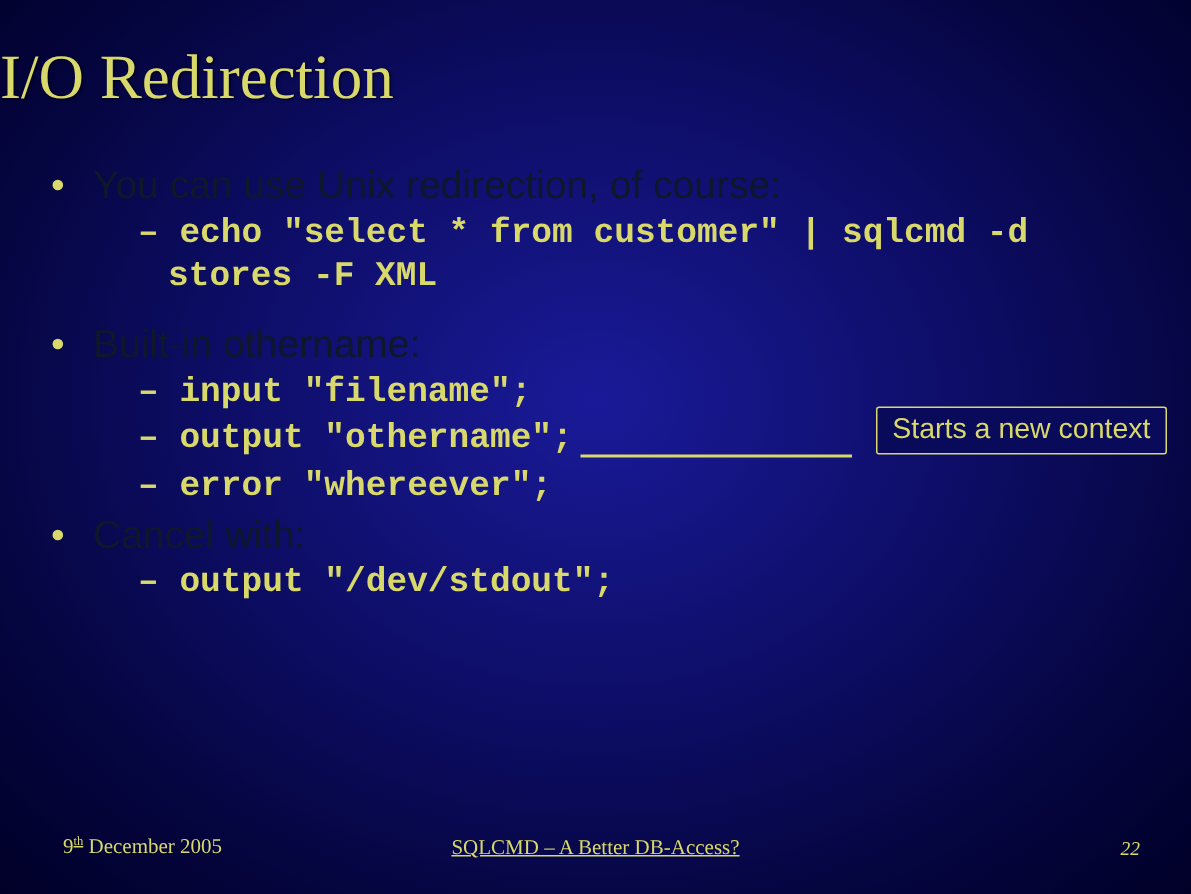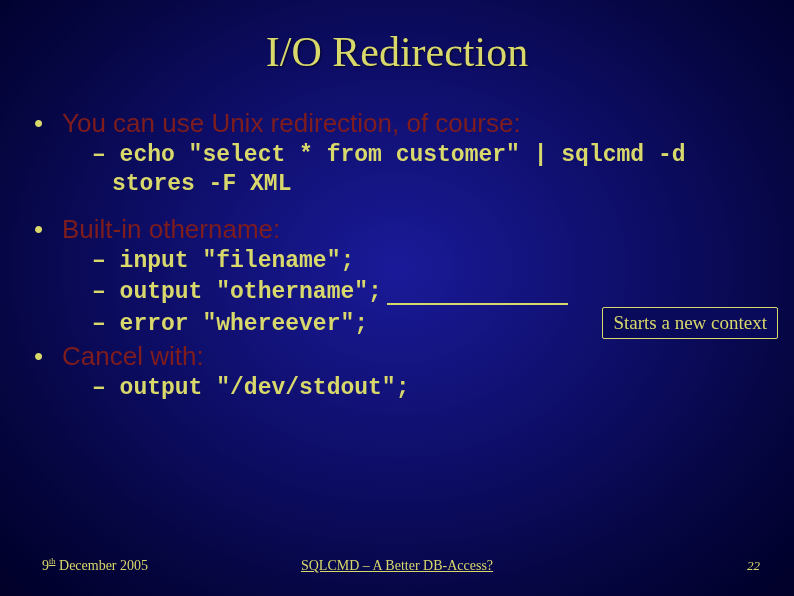--- a/index.html
+++ b/index.html
@@ -3,32 +3,32 @@
 <meta charset="utf-8">
 <style>
   * { box-sizing: border-box; margin: 0; padding: 0; }
   html, body { width: 794px; height: 596px; overflow: hidden; }
   body {
     background: radial-gradient(ellipse at 50% 45%, #1a1a99 0%, #0d0d66 45%, #050540 75%, #000028 100%);
     font-family: Arial, Helvetica, sans-serif;
     position: relative;
   }
   .title {
-    text-align: center;
+    text-align: left;
     color: #d9d96b;
     font-family: "Times New Roman", Times, serif;
     font-size: 42px;
     padding-top: 28px;
     text-shadow: 1px 1px 2px rgba(0,0,0,.6);
   }
   .content {
     padding: 32px 34px 0 34px;
   }
   .lvl1 {
-    color: #7f1d1d;
+    color: #0f172a;
     font-size: 26px;
     list-style: none;
     margin-bottom: 2px;
   }
   .lvl1::before {
     content: "•";
     color: #d9d96b;
     display: inline-block;
     width: 28px;
     text-align: left;
@@ -54,24 +54,23 @@
     font-weight: bold;
   }
   .callout {
     position: absolute;
     right: 16px;
     top: 271px;
     background: #0a0a5a;
     border: 1.5px solid #d9d96b;
     border-radius: 2px;
     color: #d9d96b;
-    font-family: Liberation Serif, serif;
+    font-family: Liberation Sans, sans-serif;
     font-size: 19px;
     padding: 4px 10px;
-    margin-top: 36px;
   }
   .leader {
     position: absolute;
     left: 387px;
     top: 303px;
     width: 181px;
     height: 2px;
     background: #d9d96b;
   }
   .footer {

